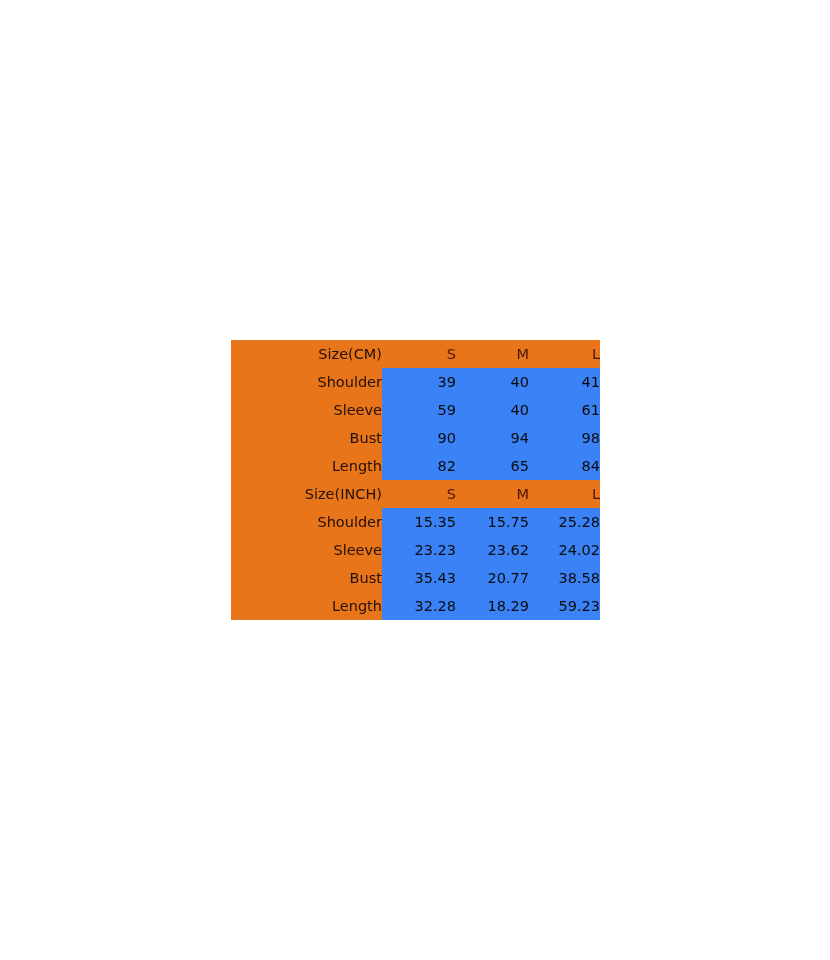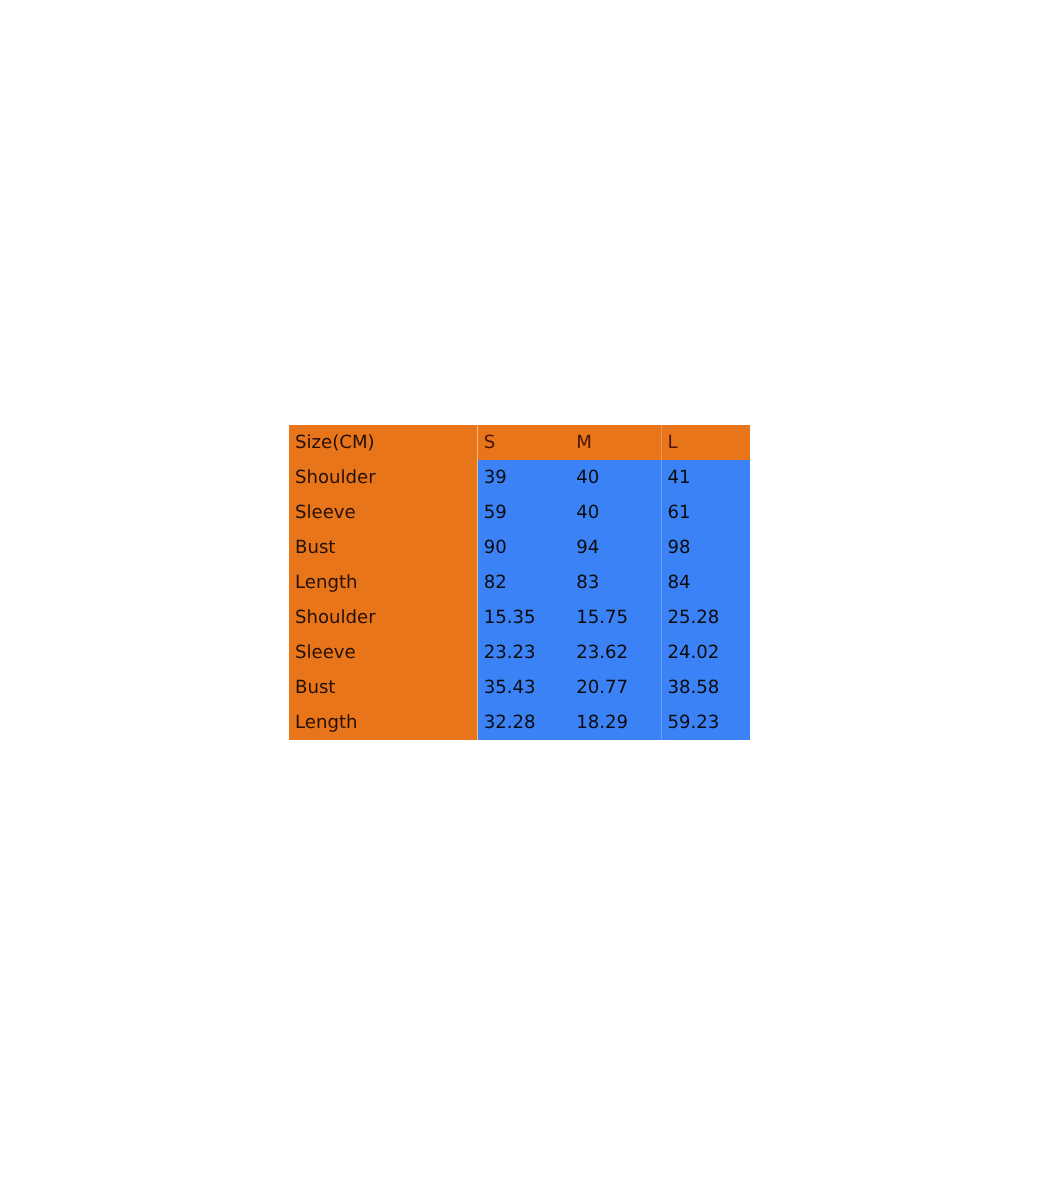--- a/index.html
+++ b/index.html
@@ -15,20 +15,21 @@
     position: relative;
   }
 
   #size-chart {
     position: absolute;
     left: 231px;
     top: 340px;
     width: 369px;
     border-collapse: collapse;
     table-layout: fixed;
+    text-align: right;
   }
 
   #size-chart td {
     height: 28px;
     padding: 0 0 0 5px;
     font-size: 14.5px;
     line-height: 28px;
     vertical-align: middle;
     white-space: nowrap;
     overflow: hidden;
@@ -104,24 +105,30 @@
     <tr>
       <td class="cell-label">Bust</td>
       <td class="cell-data">90</td>
       <td class="cell-data">94</td>
       <td class="cell-data">98</td>
     </tr>
 
     <tr>
       <td class="cell-label">Length</td>
       <td class="cell-data">82</td>
-      <td class="cell-data">83</td>
+      <td class="cell-data">65</td>
       <td class="cell-data">84</td>
     </tr>
 
+    <tr>
+      <td class="cell-label">Size(INCH)</td>
+      <td class="cell-head">S</td>
+      <td class="cell-head">M</td>
+      <td class="cell-head">L</td>
+    </tr>
 
     <tr>
       <td class="cell-label">Shoulder</td>
       <td class="cell-data">15.35</td>
       <td class="cell-data">15.75</td>
       <td class="cell-data">25.28</td>
     </tr>
 
     <tr>
       <td class="cell-label">Sleeve</td>

